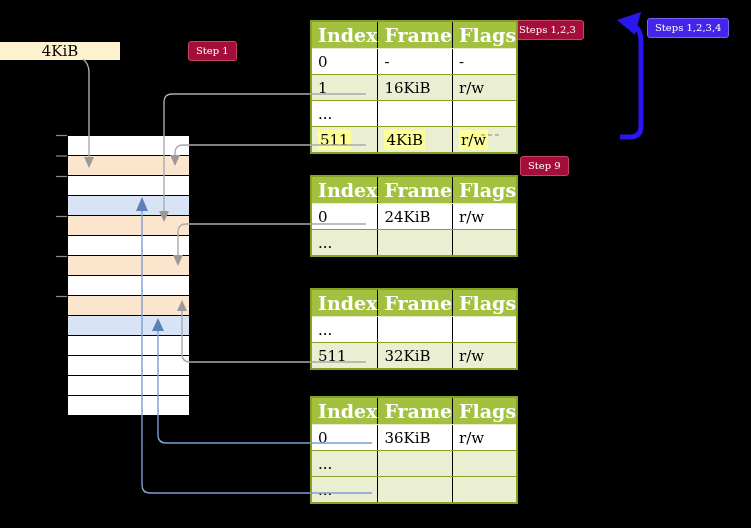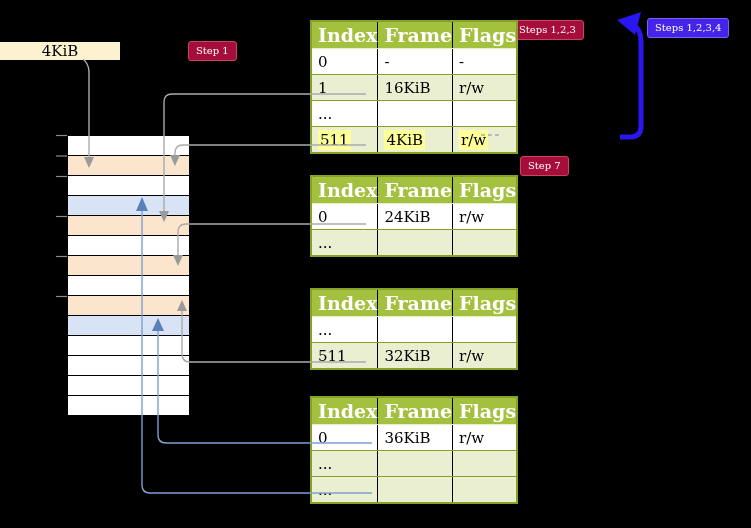--- a/index.html
+++ b/index.html
@@ -117,21 +117,21 @@
 </head>
 <body>
 
 <div id="canvas">
 
   <div class="frame-label">4KiB</div>
 
   <div id="badge-step0" class="badge red">Step 1</div>
   <div id="badge-steps123" class="badge red">Steps 1,2,3</div>
   <div id="badge-steps1234" class="badge blue">Steps 1,2,3,4</div>
-  <div id="badge-step4" class="badge red">Step 7</div>
+  <div id="badge-step4" class="badge red">Step 9</div>
 
   <div class="memory-col">
     <div class="mrow white"></div>
     <div class="mrow orange"></div>
     <div class="mrow white"></div>
     <div class="mrow blue"></div>
     <div class="mrow orange"></div>
     <div class="mrow white"></div>
     <div class="mrow orange"></div>
     <div class="mrow white"></div>

